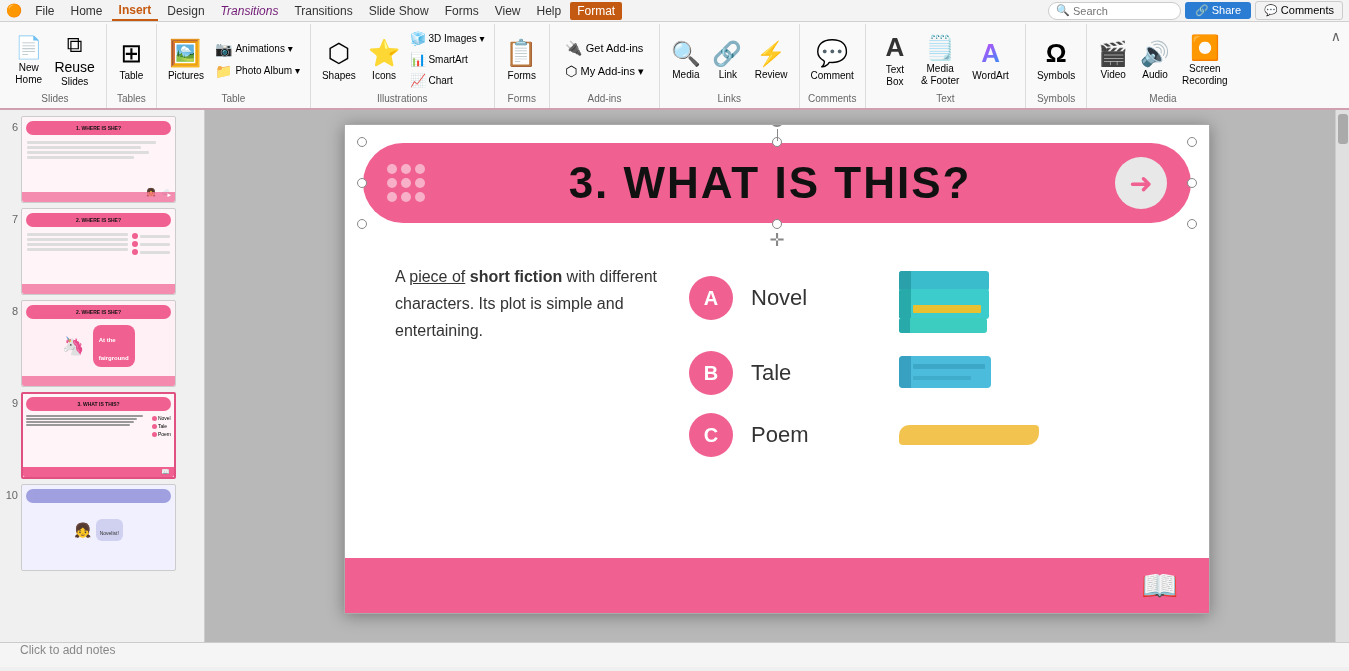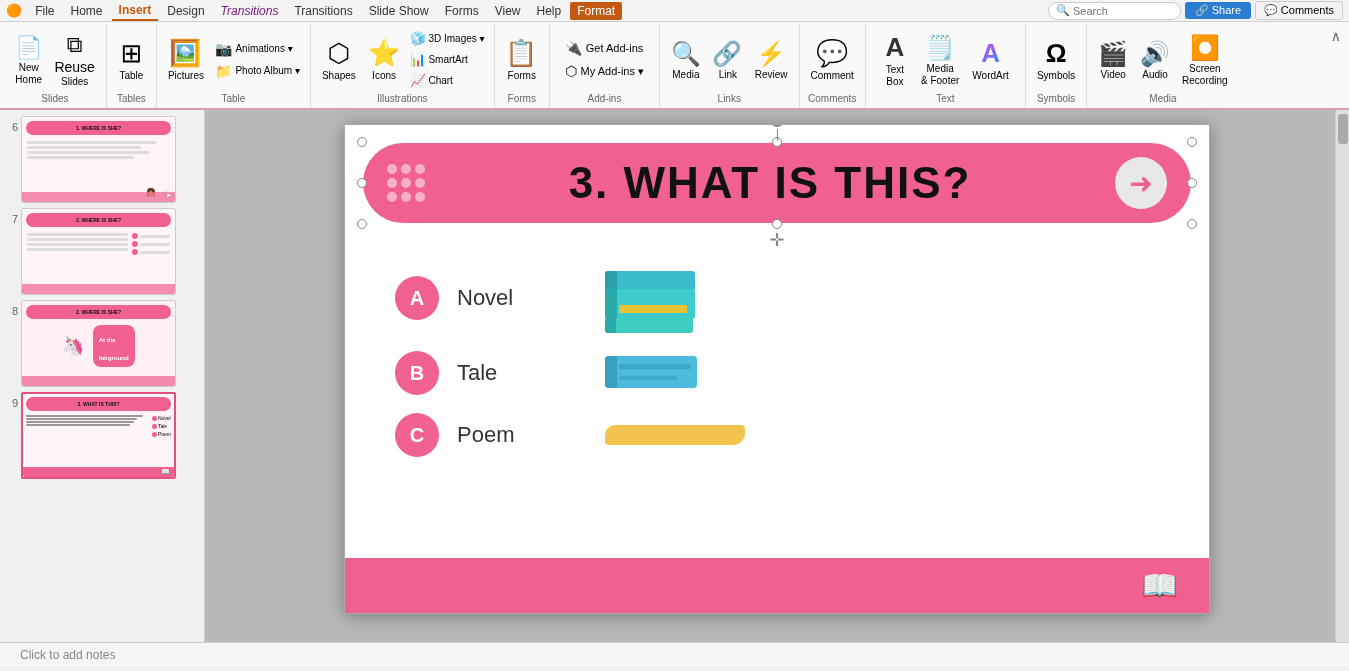--- a/index.html
+++ b/index.html
@@ -316,20 +316,34 @@
                 <span style="font-size:5px;">Poem</span>
               </div>
           </div>
         </div>
         <div style="position:absolute;bottom:0;left:0;right:0;height:10px;background:#f06090;border-radius:0 0 2px 2px;display:flex;align-items:center;justify-content:flex-end;padding-right:4px;">
           <span style="font-size:7px;">📖</span>
         </div>
       </div>
     </div>
 
+    <div style="display:flex;align-items:flex-start;gap:3px;cursor:pointer;">
+      <span style="font-size:11px;color:#666;width:14px;text-align:right;padding-top:5px;">10</span>
+      <div style="width:155px;height:87px;background:#f0f0ff;border:1px solid #ccc;border-radius:2px;overflow:hidden;position:relative;">
+        <div style="background:#a0a0e0;margin:4px;border-radius:12px;height:14px;display:flex;align-items:center;justify-content:center;">
+          <span style="font-size:5px;font-weight:bold;color:white;"></span>
+        </div>
+        <div style="display:flex;justify-content:center;align-items:center;height:45px;gap:4px;">
+          <span style="font-size:14px;">👧</span>
+          <div style="background:#d0d0f0;border-radius:6px;padding:2px 4px;">
+            <span style="font-size:5px;color:#333;">Novelist!</span>
+          </div>
+        </div>
+      </div>
+    </div>
   </div>
 
   <div style="flex:1;background:#b8b8b8;display:flex;align-items:flex-start;justify-content:center;padding:14px;overflow:auto;position:relative;">
 
     <div style="width:866px;height:490px;background:white;box-shadow:0 2px 16px rgba(0,0,0,0.35);position:relative;overflow:hidden;border:1px solid #aaa;">
 
       <div style="background:#f06090;margin:18px 18px 0 18px;border-radius:40px;padding:14px 24px;display:flex;align-items:center;justify-content:space-between;position:relative;">
 
         <div style="position:absolute;top:-6px;left:-6px;width:10px;height:10px;border-radius:50%;background:white;border:1px solid #888;"></div>
         <div style="position:absolute;top:-6px;left:50%;transform:translateX(-50%);width:10px;height:10px;border-radius:50%;background:white;border:1px solid #888;"></div>
@@ -365,20 +379,25 @@
           </div>
         </div>
         <h1 style="font-size:44px;font-weight:900;color:#111;font-family:Arial Black,Arial,sans-serif;letter-spacing:2px;flex:1;text-align:center;">3. WHAT IS THIS?</h1>
         <div style="background:#e8e8e8;border-radius:50%;width:52px;height:52px;display:flex;align-items:center;justify-content:center;cursor:pointer;flex-shrink:0;">
           <span style="font-size:28px;color:#f06090;">➜</span>
         </div>
       </div>
 
       <div style="display:flex;gap:24px;padding:30px 40px 10px 50px;align-items:flex-start;margin-top:10px;">
 
+        <div style="flex:0 0 270px;">
+          <p style="font-size:16px;color:#333;line-height:1.7;font-family:Arial,sans-serif;">
+            A <span style="text-decoration:underline;">piece of</span> <strong>short fiction</strong> with different characters. Its plot is simple and entertaining.
+          </p>
+        </div>
 
         <div style="flex:1;display:flex;flex-direction:column;gap:18px;">
 
           <div style="display:flex;align-items:center;gap:18px;">
             <div style="width:44px;height:44px;border-radius:50%;background:#f06090;color:white;font-size:20px;font-weight:bold;display:flex;align-items:center;justify-content:center;flex-shrink:0;">A</div>
             <span style="font-size:22px;color:#333;font-weight:500;flex:0 0 110px;">Novel</span>
 
             <div style="margin-left:20px;position:relative;width:95px;height:70px;">
               <div style="position:absolute;bottom:0;left:0;right:0;">
 
@@ -424,15 +443,15 @@
         <span style="font-size:30px;color:white;">📖</span>
       </div>
     </div>
 
     <div style="position:absolute;right:0;top:0;bottom:0;width:14px;background:#e0e0e0;border-left:1px solid #ccc;display:flex;flex-direction:column;align-items:center;">
       <div style="width:10px;height:30px;background:#aaa;border-radius:3px;margin-top:4px;cursor:pointer;"></div>
     </div>
   </div>
 </div>
 
-<div style="height:25px;background:#f5f5f5;border-top:1px solid #ccc;display:flex;align-items:center;padding:0 20px;">
+<div style="height:25px;background:#f5f5f5;border-top:1px solid #ccc;display:flex;align-items:flex-start;padding:0 20px;">
   <span style="font-size:12px;color:#888;">Click to add notes</span>
 </div>
 
 </body></html>

